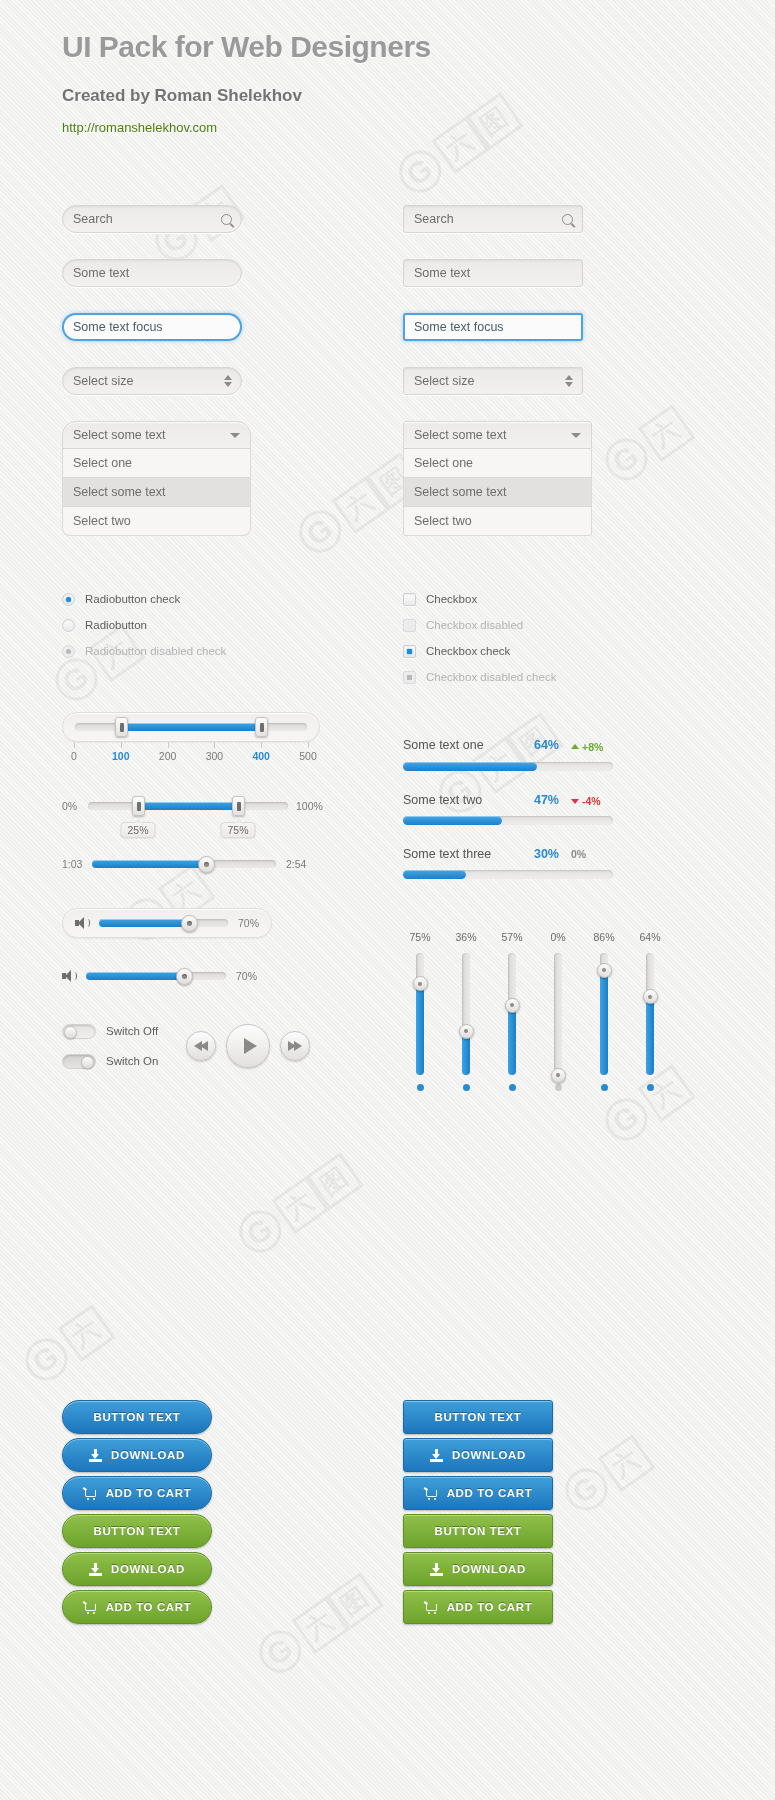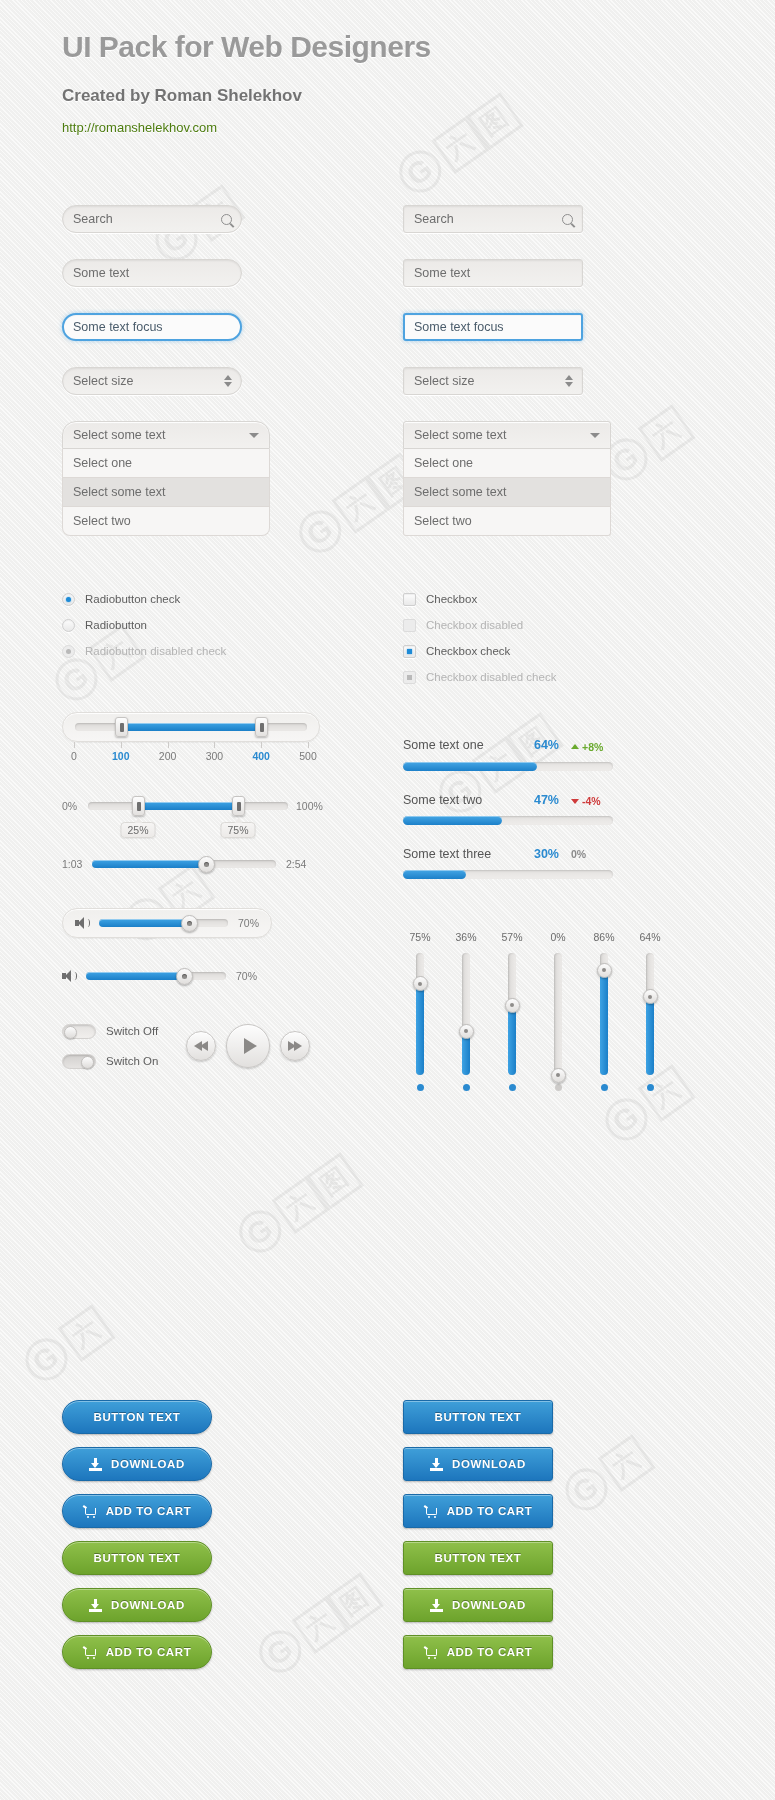--- a/index.html
+++ b/index.html
@@ -59,21 +59,21 @@
   .search-ic::after { content:""; position:absolute; width:1.6px; height:5px; background:#8e8e8e;
                       right:-2px; bottom:-4px; transform:rotate(-45deg); }
   
   .spin { display:flex; flex-direction:column; gap:2px; }
   .spin i { width:0;height:0;border-left:4px solid transparent;border-right:4px solid transparent; }
   .spin .up { border-bottom:5px solid #8b8b8b; }
   .spin .dn { border-top:5px solid #8b8b8b; }
   .caret { width:0;height:0;border-left:5px solid transparent;border-right:5px solid transparent;border-top:5px solid #8b8b8b; }
 
   
-  .select-wrap { width:208px; }
+  .select-wrap { width:189px; }
   .sel-head { height:28px; line-height:27px; padding:0 10px; font-size:12.5px; color:#6d6d6d;
     background:linear-gradient(#eceae8,#f2f1ef); border:1px solid #d8d6d3;
     display:flex; align-items:center; justify-content:space-between;
     box-shadow:inset 0 1px 1px #fff; }
   .sel-opt { height:29px; line-height:28px; padding:0 10px; font-size:12.5px; color:#6d6d6d;
     background:#f7f6f5; border:1px solid #ddd9d6; border-top:none; }
   .sel-opt.hl { background:#e3e1df; }
   .r-pill .sel-head { border-radius:14px 14px 0 0; }
   .r-pill .sel-opt:last-child { border-radius:0 0 8px 8px; }
   .r-soft .sel-head { border-radius:3px 3px 0 0; }
@@ -195,21 +195,21 @@
 
   
   .btn { height:34px; display:flex; align-items:center; justify-content:center; gap:9px;
     font-size:11.5px; font-weight:bold; letter-spacing:.6px; color:#fff;
     text-shadow:0 -1px 0 rgba(0,0,0,.35); cursor:pointer; }
   .btn-blue { background:linear-gradient(#3f9fd9,#1d76bd); border:1px solid #1a6aa8;
     box-shadow:inset 0 1px 0 rgba(255,255,255,.35), 0 1px 2px rgba(0,0,0,.25); }
   .btn-green { background:linear-gradient(#8fc04a,#6da32c); border:1px solid #5f9026;
     box-shadow:inset 0 1px 0 rgba(255,255,255,.35), 0 1px 2px rgba(0,0,0,.25); }
   .btn.w-l { width:150px; } .btn.w-r { width:150px; }
-  .btn-stack { display:flex; flex-direction:column; gap:13px; }
+  .btn-stack { display:flex; flex-direction:column; gap:4px; }
 
   .dl-ic { width:13px;height:13px; position:relative; flex:none; }
   .dl-ic::before { content:""; position:absolute; left:5px; top:0; width:3px;height:6px;background:#fff; }
   .dl-ic::after { content:""; position:absolute; left:2px; top:5px;
     border-left:4.5px solid transparent;border-right:4.5px solid transparent;border-top:5px solid #fff; }
   .dl-base { position:absolute; left:0; bottom:0; width:13px; height:2.5px; background:#fff; }
   .cart-ic { width:14px;height:13px; position:relative; flex:none; }
   .cart-ic .bskt { position:absolute; left:2px; top:3px; width:11px;height:7px;
     border:1.5px solid #fff; border-top:none; border-radius:0 0 2px 2px; }
   .cart-ic .hdl { position:absolute; left:0; top:1px; width:4px; height:1.5px; background:#fff; transform:rotate(35deg); }

